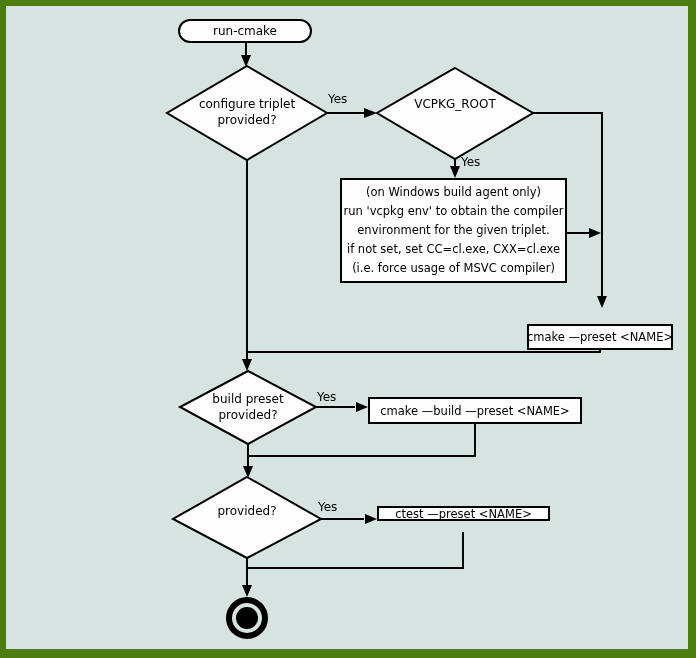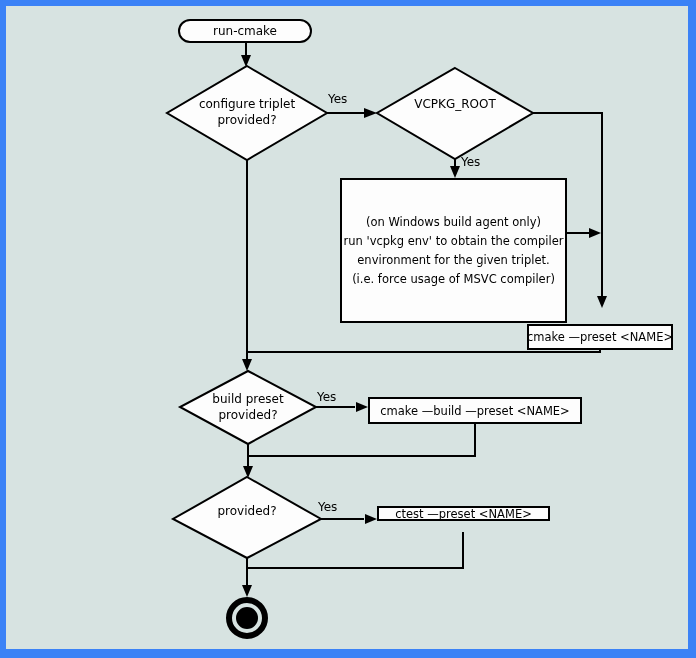--- a/index.html
+++ b/index.html
@@ -4,21 +4,21 @@
 <style>
   html,body { margin:0; padding:0; }
   body {
     font-family: "DejaVu Sans", "Liberation Sans", sans-serif;
     background: #ffffff;
   }
   .canvas {
     position: relative;
     width: 696px;
     height: 658px;
-    background: #3b82f6;
+    background: #4d7c0f;
     overflow: hidden;
   }
   .paper {
     position: absolute;
     left: 6px; top: 6px;
     width: 682px; height: 643px;
     background: #d7e3e1;
   }
   svg.wires {
     position: absolute;
@@ -132,24 +132,25 @@
 
   <div class="diamond-text" style="left:177px; top:503px; width:140px;">
     <div>provided?</div>
   </div>
 
   <div class="label" style="left:328px; top:92px;">Yes</div>
   <div class="label" style="left:461px; top:155px;">Yes</div>
   <div class="label" style="left:317px; top:390px;">Yes</div>
   <div class="label" style="left:318px; top:500px;">Yes</div>
 
-  <div class="node multiline" style="left:340px; top:178px; width:227px; height:145px;">
+  <div class="node multiline" style="left:340px; top:178px; width:227px; height:105px;">
     <div>(on Windows build agent only)</div>
     <div>run 'vcpkg env' to obtain the compiler</div>
     <div>environment for the given triplet.</div>
+    <div>if not set, set CC=cl.exe, CXX=cl.exe</div>
     <div>(i.e. force usage of MSVC compiler)</div>
   </div>
 
   <div class="node" style="left:527px; top:308px; width:146px; height:26px;margin-top:16px;">
     <span>cmake —preset &lt;NAME&gt;</span>
   </div>
 
   <div class="node" style="left:368px; top:397px; width:214px; height:27px;">
     <span>cmake —build —preset &lt;NAME&gt;</span>
   </div>

